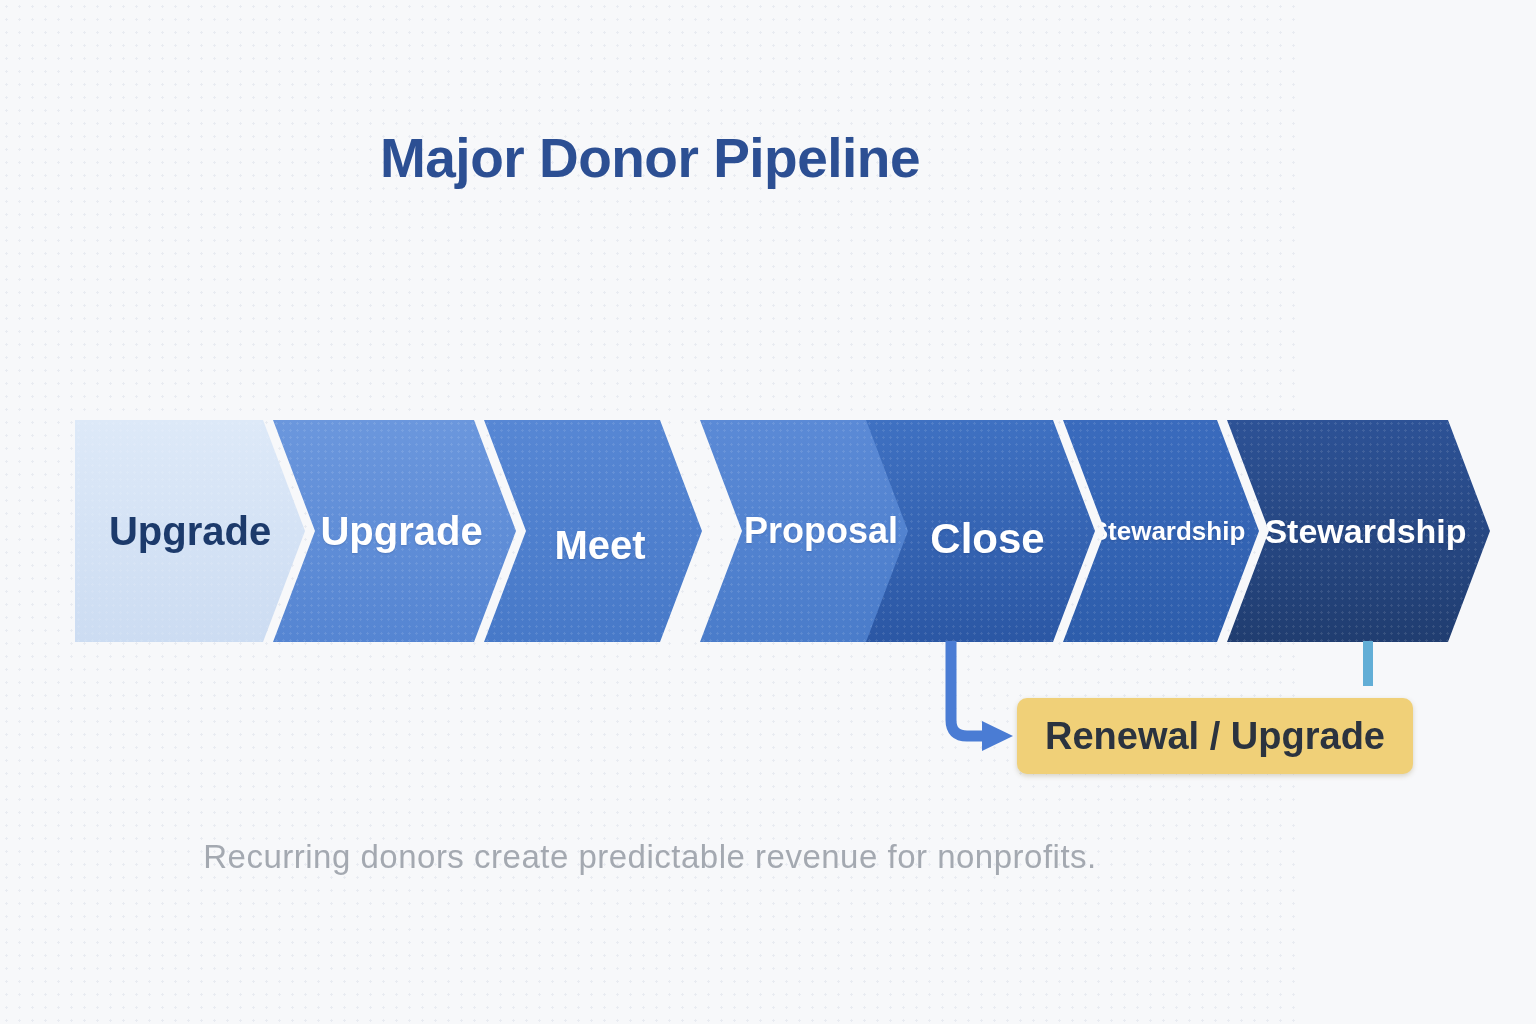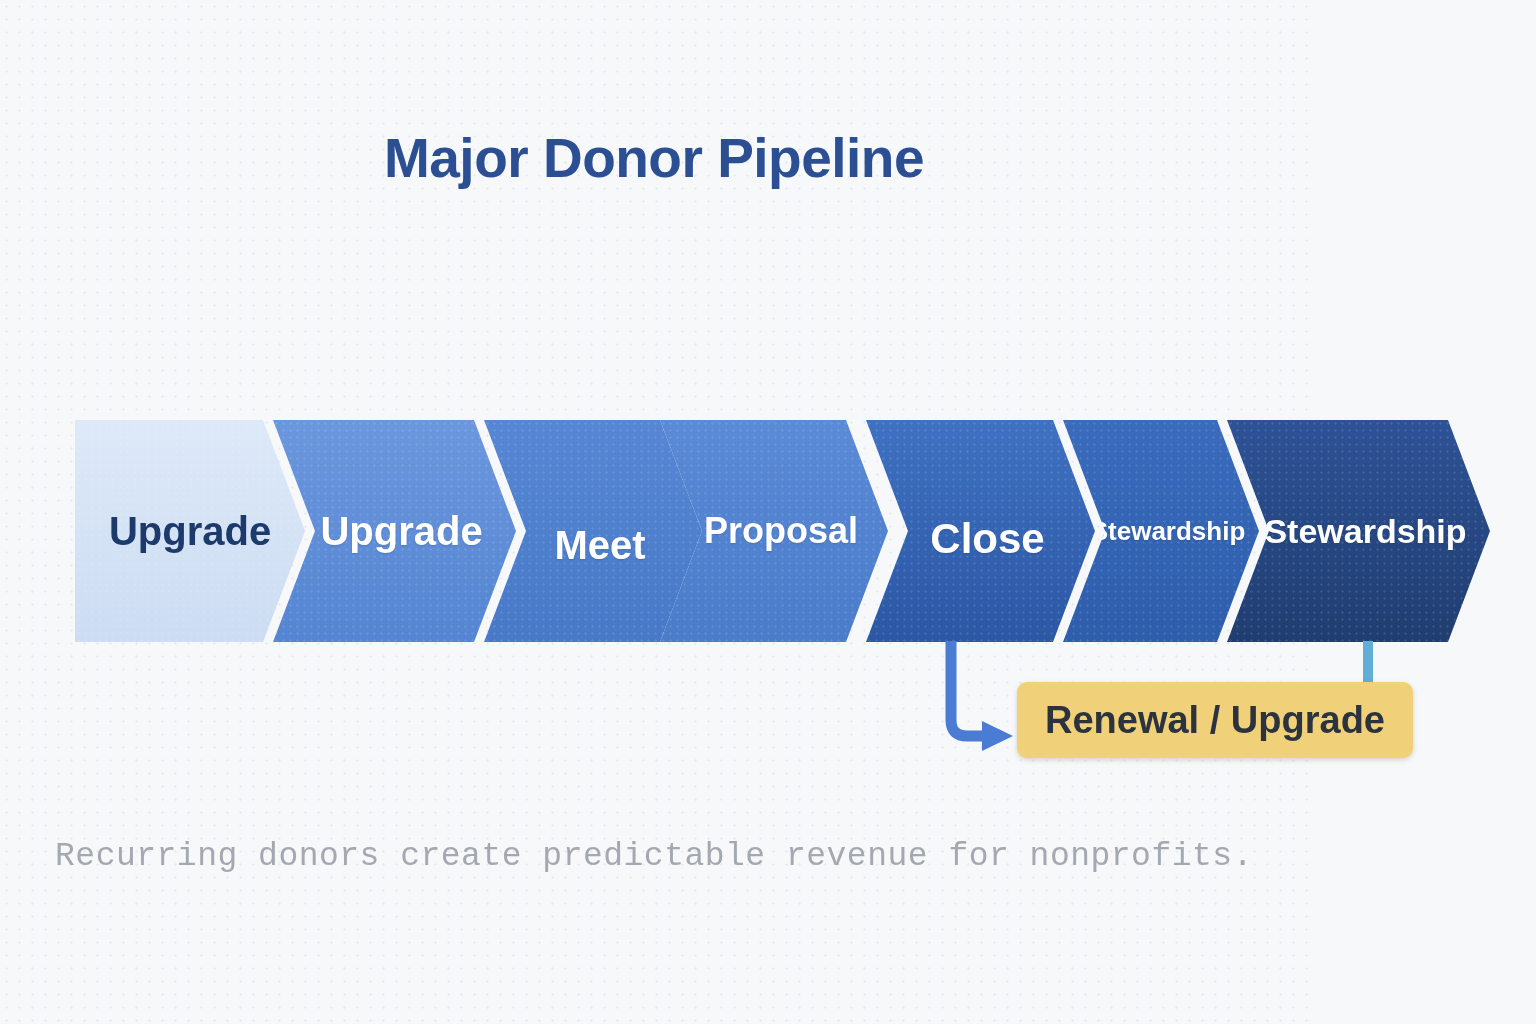--- a/index.html
+++ b/index.html
@@ -13,21 +13,20 @@
     font-family: "Liberation Sans", sans-serif;
     background: #f7f8fa;
   }
   .canvas {
     position: relative;
     width: 1300px;
     height: 1024px;
     
     background-image: radial-gradient(rgba(205,213,224,0.35) 1px, transparent 1.2px);
     background-size: 13px 13px;
-    padding-left: 8px;
   }
   .diagram-title {
     position: absolute;
     top: 126px;
     left: 0;
     width: 100%;
     margin: 0;
     text-align: center;
     font-size: 55px;
     font-weight: 700;
@@ -113,21 +112,21 @@
   <div class="pipeline">
       <div class="chevron" style="left: 75px; width: 230px; background: linear-gradient(rgb(221, 233, 248), rgb(204, 220, 242)); clip-path: polygon(0px 0px, calc(100% - 42px) 0px, 100% 50%, calc(100% - 42px) 100%, 0px 100%);">
         <span class="chevron-label" style="font-size: 40px; color: rgb(28, 58, 107); text-shadow: none;">Upgrade</span>
       </div>
       <div class="chevron" style="left: 273px; width: 243px; background: linear-gradient(rgb(107, 151, 221), rgb(85, 133, 210)); clip-path: polygon(0px 0px, calc(100% - 42px) 0px, 100% 50%, calc(100% - 42px) 100%, 0px 100%, 42px 50%);">
         <span class="chevron-label" style="font-size: 40px; color: rgb(255, 255, 255); padding-left: 14px;">Upgrade</span>
       </div>
       <div class="chevron" style="left: 484px; width: 218px; background: linear-gradient(rgb(87, 135, 212), rgb(71, 121, 200)); clip-path: polygon(0px 0px, calc(100% - 42px) 0px, 100% 50%, calc(100% - 42px) 100%, 0px 100%, 42px 50%);">
         <span class="chevron-label" style="font-size: 40px; color: rgb(255, 255, 255); padding-left: 14px; margin-top: 28px;">Meet</span>
       </div>
-      <div class="chevron" style="left: 660px; width: 228px; background: linear-gradient(rgb(91, 138, 214), rgb(74, 124, 202)); clip-path: polygon(0px 0px, calc(100% - 42px) 0px, 100% 50%, calc(100% - 42px) 100%, 0px 100%, 42px 50%);">
+      <div class="chevron" style="left: 700px; width: 228px; background: linear-gradient(rgb(91, 138, 214), rgb(74, 124, 202)); clip-path: polygon(0px 0px, calc(100% - 42px) 0px, 100% 50%, calc(100% - 42px) 100%, 0px 100%, 42px 50%);">
         <span class="chevron-label" style="font-size: 36px; color: rgb(255, 255, 255); padding-left: 14px;">Proposal</span>
       </div>
       <div class="chevron" style="left: 866px; width: 229px; background: linear-gradient(rgb(63, 113, 194), rgb(43, 87, 164)); clip-path: polygon(0px 0px, calc(100% - 42px) 0px, 100% 50%, calc(100% - 42px) 100%, 0px 100%, 42px 50%);">
         <span class="chevron-label" style="font-size: 42px; color: rgb(255, 255, 255); padding-left: 14px; margin-top: 16px;">Close</span>
       </div>
       <div class="chevron" style="left: 1063px; width: 196px; background: linear-gradient(rgb(58, 107, 189), rgb(45, 93, 171)); clip-path: polygon(0px 0px, calc(100% - 42px) 0px, 100% 50%, calc(100% - 42px) 100%, 0px 100%, 42px 50%);">
         <span class="chevron-label" style="font-size: 26px; color: rgb(255, 255, 255); padding-left: 14px;">Stewardship</span>
       </div>
       <div class="chevron" style="left: 1227px; width: 263px; background: linear-gradient(rgb(45, 82, 150), rgb(32, 61, 112)); clip-path: polygon(0px 0px, calc(100% - 42px) 0px, 100% 50%, calc(100% - 42px) 100%, 0px 100%, 42px 50%);">
         <span class="chevron-label" style="font-size: 34px; color: rgb(255, 255, 255); padding-left: 14px;">Stewardship</span>
@@ -135,19 +134,19 @@
     </div>
 
   <svg class="connector-svg" viewBox="0 0 1536 1024">
 
     <line x1="1368" y1="641" x2="1368" y2="686" stroke-width="10" stroke="#62aed6"></line>
 
     <path d="M 951 641 L 951 720 Q 951 736 967 736 L 984 736" fill="none" stroke-width="11" stroke="#4a7cd4"></path>
     <polygon points="982,721 982,751 1013,736" fill="#4a7cd4"></polygon>
   </svg>
 
-  <div class="renewal-box" style="background: rgb(240, 208, 120);">
+  <div class="renewal-box" style="background: rgb(240, 208, 120); margin-top: 16px;">
     <span class="renewal-label" style="color: rgb(43, 51, 63);">Renewal / Upgrade</span>
   </div>
 
-  <div class="caption" style="color: rgb(164, 169, 177); font-family: Liberation Mono, monospace;">Recurring donors create predictable revenue for nonprofits.</div>
+  <div class="caption" style="color: rgb(164, 169, 177);">Recurring donors create predictable revenue for nonprofits.</div>
 
 </div>
 
 </body></html>

